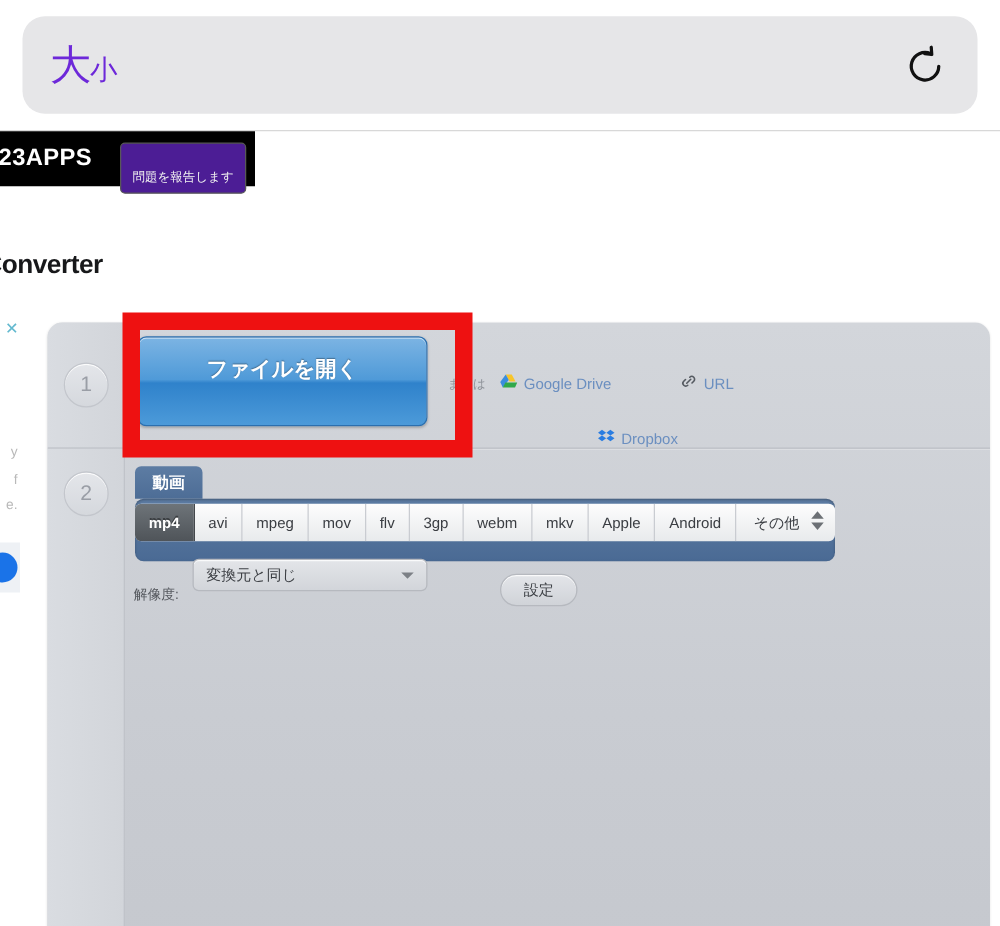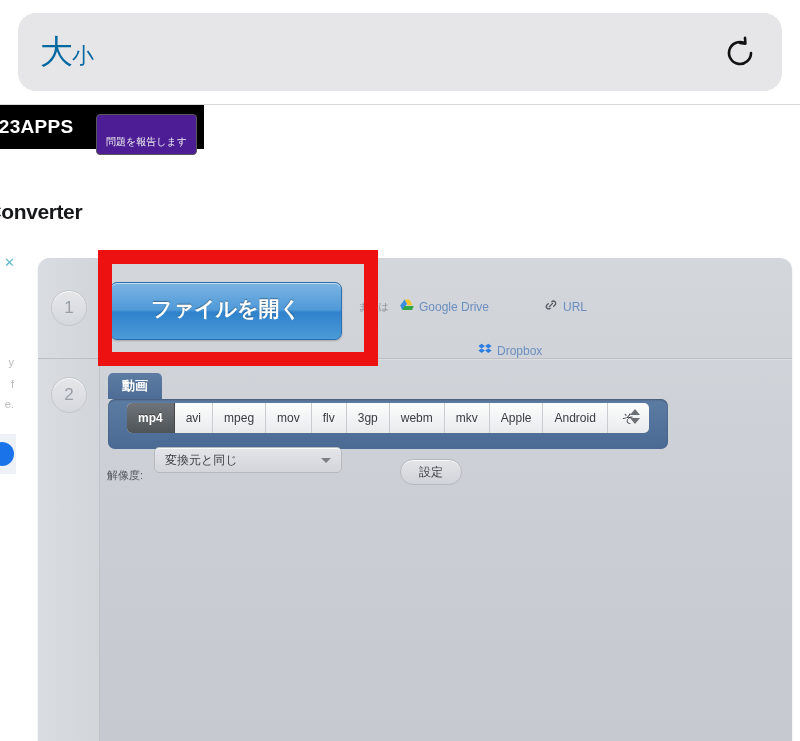--- a/index.html
+++ b/index.html
@@ -14,21 +14,21 @@
   #browser-bar {
     position: absolute; left: 0; top: 0; width: 800px; height: 104px;
     background: #ffffff;
   }
   #url-pill {
     position: absolute; left: 18px; top: 13px; width: 764px; height: 78px;
     background: #e6e6e8; border-radius: 18px;
   }
   #text-size-btn {
     position: absolute; left: 22px; top: 15px;
-    font-size: 33px; color: #0369a1; letter-spacing: -1px;
+    font-size: 33px; color: #6d28d9; letter-spacing: -1px;
     line-height: 48px; white-space: nowrap;
   }
   #text-size-btn .small { font-size: 22px; }
   #lock-wrap {
     position: absolute; left: 155px; top: 24px;
     display: flex; align-items: center; gap: 12px;
   }
   #lock-icon { display: block; }
   #url-text {
     font-size: 33px; color: #111; letter-spacing: -0.6px;
@@ -118,26 +118,26 @@
 
   .row-divider {
     position: absolute; left: 0; width: 754px; height: 1px;
     background: #bcbfc5;
     box-shadow: 0 1px 0 #dcdee2;
   }
 
   
   #step1-row { position: absolute; left: 0; top: 0; width: 754px; height: 100px; }
   #open-file-btn {
-    position: absolute; left: 72px; top: 24px; width: 232px; height: 58px;
+    position: absolute; left: 72px; top: 11px; width: 232px; height: 72px;
     border-radius: 7px;
     background: linear-gradient(180deg,#7cb4e3 0%, #4f9ad8 48%, #2f82cb 52%, #4c9ad9 100%);
     border: 1px solid #2c6fae;
     box-shadow: inset 0 1px 0 rgba(255,255,255,0.55), 0 1px 2px rgba(0,0,0,0.22);
-    color: #ffffff; font-size: 21px; font-weight: bold;
+    color: #ffffff; font-size: 17px; font-weight: bold;
     text-align: center; line-height: 52px;
     text-shadow: 0 -1px 1px rgba(0,0,0,0.35);
   }
   #or-text {
     position: absolute; left: 320px; top: 42px;
     font-size: 10px; color: #8d9198;
   }
   .cloud-link {
     position: absolute; top: 41px;
     font-size: 12px; color: #6b8fc0; white-space: nowrap;
@@ -164,21 +164,21 @@
   }
   .tab.inactive {
     background: linear-gradient(180deg,#f4f5f6 0%, #dfe1e5 100%);
     color: #4e5053; border: 1px solid #c5c8cd; border-bottom: none;
     margin-left: 2px; padding: 0 22px;
   }
   #format-bar {
     position: absolute; left: 70px; top: 40px; width: 560px; height: 50px;
     background: linear-gradient(180deg,#5d7ca3 0%, #4a6a94 100%);
     border-radius: 7px;
-    padding: 4px 19px;
+    padding: 4px 0;
     box-shadow: inset 0 1px 2px rgba(0,0,0,0.28);
   }
   #format-track {
     position: relative; width: 100%; height: 30px;
     display: flex; align-items: stretch;
     background: linear-gradient(180deg,#fdfdfd 0%, #e8eaec 100%);
     border-radius: 5px; overflow: hidden;
   }
   .fmt {
     flex: 0 0 auto; padding: 0 11px;

